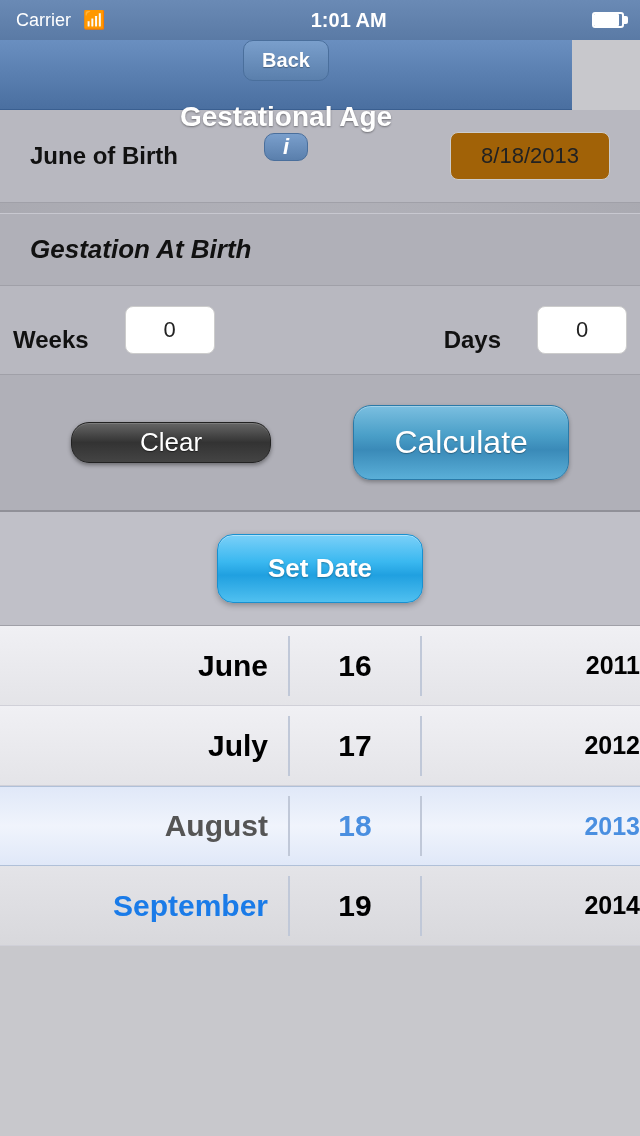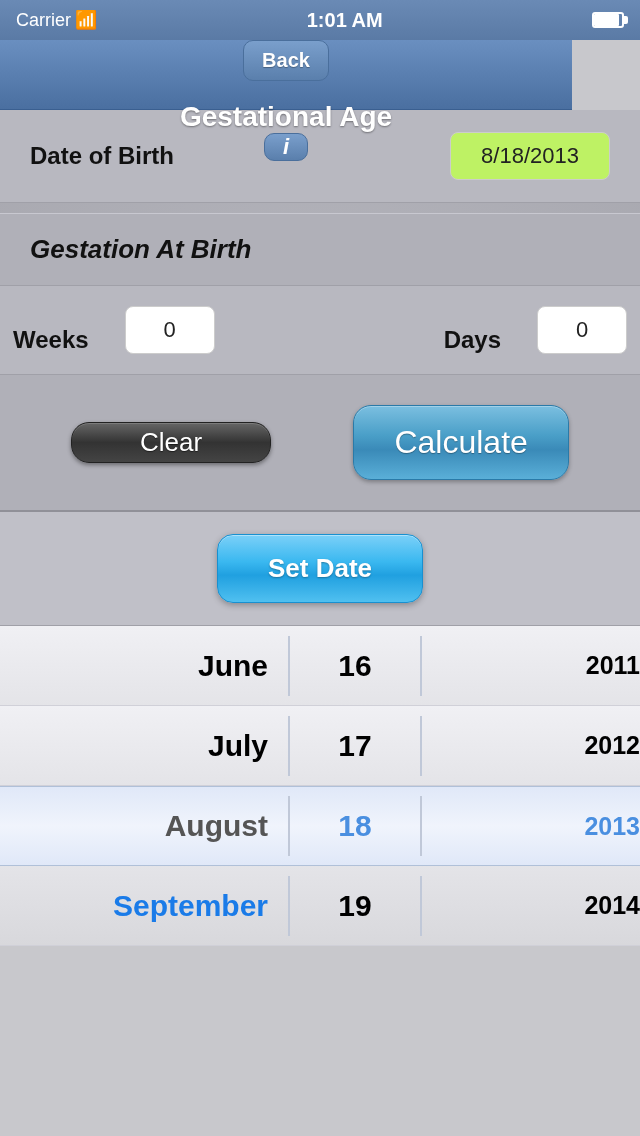--- a/index.html
+++ b/index.html
@@ -19,21 +19,21 @@
       height: 40px;
       background: linear-gradient(180deg, #6a8ab5 0%, #5a7aa5 100%);
       display: flex;
       align-items: center;
       justify-content: space-between;
       padding: 0 16px;
       color: white;
       font-size: 18px;
       font-weight: 500;
     }
-    .status-left { display: flex; align-items: center; gap: 4px; justify-content: space-between; }
+    .status-left { display: flex; align-items: center; gap: 12px; justify-content: space-between; }
     .status-center { font-size: 20px; font-weight: 600; }
     .status-right { display: flex; align-items: center; gap: 6px; }
     .battery-icon {
       width: 32px; height: 16px;
       border: 2px solid white;
       border-radius: 3px;
       position: relative;
       display: inline-block;
     }
     .battery-icon::after {
@@ -112,21 +112,21 @@
       padding: 22px 30px;
       background: #b8b8c0;
       border-bottom: 1px solid #a0a0a8;
     }
     .dob-label {
       font-size: 24px;
       font-weight: 700;
       color: #111;
     }
     .dob-value-box {
-      background: #bef264;
+      background: #a16207;
       border: 1px solid #ccc;
       border-radius: 8px;
       padding: 10px 20px;
       font-size: 22px;
       color: #222;
       min-width: 160px;
       text-align: center;
     }
 
     
@@ -319,21 +319,21 @@
 
 <div class="nav-bar">
   <button class="nav-back-btn">Back</button>
   <span class="nav-title">Gestational Age</span>
   <div class="nav-info-btn">i</div>
 </div>
 
 <div class="main-content">
 
   <div class="dob-row">
-    <span class="dob-label">Date of Birth</span>
+    <span class="dob-label">June of Birth</span>
     <div class="dob-value-box">8/18/2013</div>
   </div>
 
   <div class="gestation-header">
     <span class="gestation-header-text">Gestation At Birth</span>
   </div>
 
   <div class="weeks-days-row">
     <span class="wd-label">Weeks</span>
     <div class="wd-value-box">0</div>

